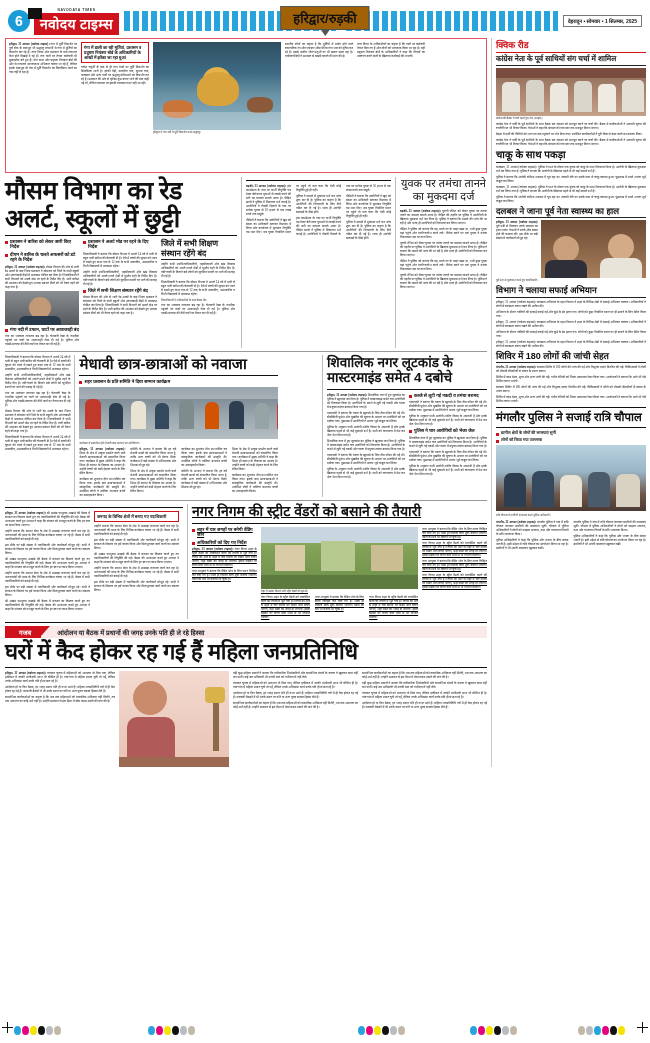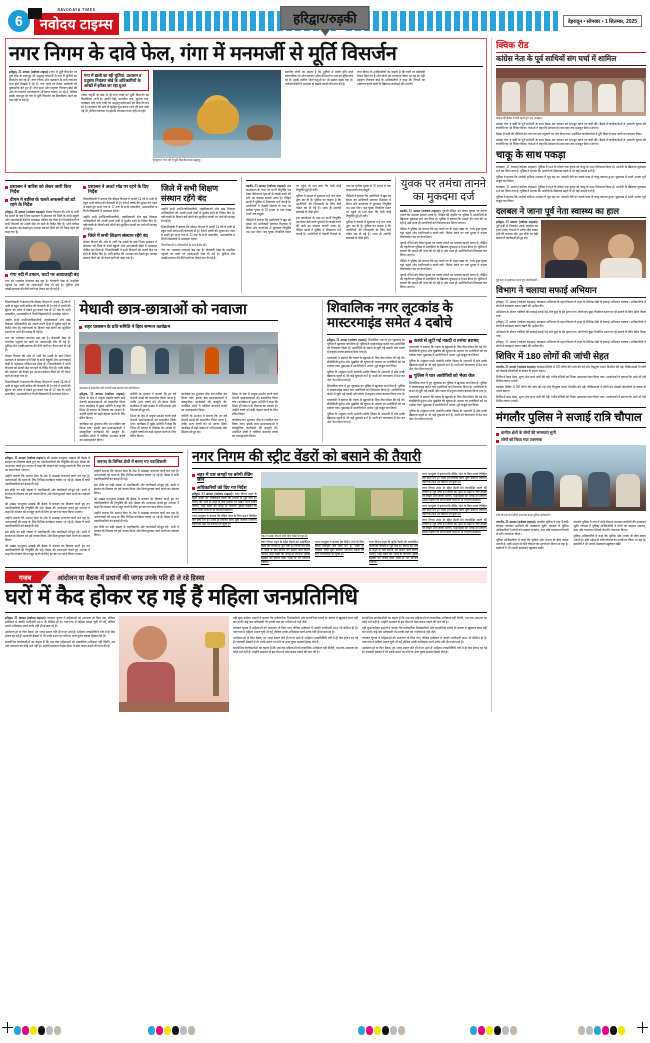--- a/index.html
+++ b/index.html
@@ -20,21 +20,21 @@
     display:flex; align-items:center; justify-content:center; flex:none; margin-left:4px;
   }
   .logo-wrap { position:relative; margin-left:4px; flex:none; }
   .logo-en { font-size: 3.4px; letter-spacing: .6px; color:#333; text-align:center; font-weight:bold; height:6px; line-height:6px;}
   .logo-box { background:#cf121b; color:#fff; font-size:14px; font-weight:bold; padding:1px 6px 2px 6px; position:relative; letter-spacing:.3px;}
   .logo-box:before{content:"";position:absolute;left:-6px;top:-5px;width:14px;height:11px;background:#111;}
   .bars { flex:1; height:20px; margin:0 5px; background:
      repeating-linear-gradient(to right,#29a3dc 0 6px,#ffffff 6px 9px); }
   .loc-tag {
     position:absolute; left:50%; transform:translateX(-50%); top:6px;
-    background:#737373; border:1.4px solid #555; padding:2px 12px; font-size:13px; font-weight:bold; color:#111; z-index:4;
+    background:#a16207; border:1.4px solid #555; padding:2px 12px; font-size:13px; font-weight:bold; color:#111; z-index:4;
   }
   .loc-tag:after{content:"";position:absolute;left:50%;margin-left:-5px;bottom:-7px;width:0;height:0;
     border-left:5px solid transparent;border-right:5px solid transparent;border-top:7px solid #555;}
   .dateline { border:1px solid #777; font-size:5px; padding:2px 4px; white-space:nowrap; color:#111; flex:none; margin-right:4px; font-weight:bold;}
 
   
   .body-grid { display:flex; gap:4px; padding:0 5px; }
   .col-main { width: 482px; }
   .col-right { width: 158px; border-left:1px solid #c9c9c9; padding-left:4px;}
 
@@ -99,21 +99,20 @@
     <div class="loc-tag">हरिद्वार/रुड़की</div>
     <div class="bars"></div>
     <div class="dateline">देहरादून • सोमवार • 1 सितम्बर, 2025</div>
   </div>
 
   <div class="body-grid">
 
     <div class="col-main">
 
       <div class="redbox" style="height:135px;">
-        <div class="h-main">नगर निगम के दावे फेल, गंगा में मनमर्जी से मूर्ति विसर्जन</div>
         <div style="display:flex;gap:4px;height:97px;">
           <div style="width:68px;">
             <div class="tx">
               <p><span class="hl">हरिद्वार, 31 अगस्त (नवोदय टाइम्स)।</span>
               <span>गंगा में मूर्ति विसर्जन पर पूर्ण रोक के बावजूद भी श्रद्धालु मनमर्जी से गंगा में मूर्तियों का विसर्जन कर रहे हैं। नगर निगम और प्रशासन के दावे लगातार फेल होते दिखाई दे रहे हैं। गंगा घाटों पर तैनात कर्मचारी भी मूकदर्शक बने हुए हैं। गंगा सभा और प्रदूषण नियंत्रण बोर्ड की ओर से लगातार जागरूकता अभियान चलाए जा रहे हैं, लेकिन इसके बावजूद भी गंगा में मूर्ति विसर्जन का सिलसिला थमने का नाम नहीं ले रहा है।</span></p>
             </div>
           </div>
           <div style="width:68px;">
             <div style="border:1px solid #cf121b;padding:2px;margin-bottom:2px;">
               <div style="font-size:4.2px;line-height:5px;font-weight:bold;color:#111;">गंगा में डाली जा रही मूर्तियां, प्रशासन व प्रदूषण नियंत्रण बोर्ड के अधिकारियों के आंखों में झोंका जा रहा धुआं</div>
@@ -142,20 +141,21 @@
             <div class="tx">
                 <p>नगर निगम के अधिकारियों का कहना है कि घाटों पर कर्मचारी तैनात किए गए हैं और लोगों को जागरूक किया जा रहा है। वहीं प्रदूषण नियंत्रण बोर्ड के अधिकारियों ने कहा कि नियमों का उल्लंघन करने वालों के खिलाफ कार्रवाई की जाएगी।</p>
               </div>
           </div>
         </div>
       </div>
 
       <div style="display:flex;gap:4px;">
 
         <div style="width:232px;">
+          <div class="h-big">मौसम विभाग का रेड अलर्ट, स्कूलों में छुट्टी</div>
           <div class="hr-th"></div>
           <div style="display:flex;gap:4px;">
             <div style="width:74px;">
               <div class="bullet">
                 <span class="sq"></span>
                 <span class="bt">प्रशासन ने बारिश को लेकर जारी किए निर्देश</span>
               </div>
               <div class="bullet">
                 <span class="sq"></span>
                 <span class="bt">दीपम ने बारिश के चलते अफसरों को डटे रहने के निर्देश</span>

